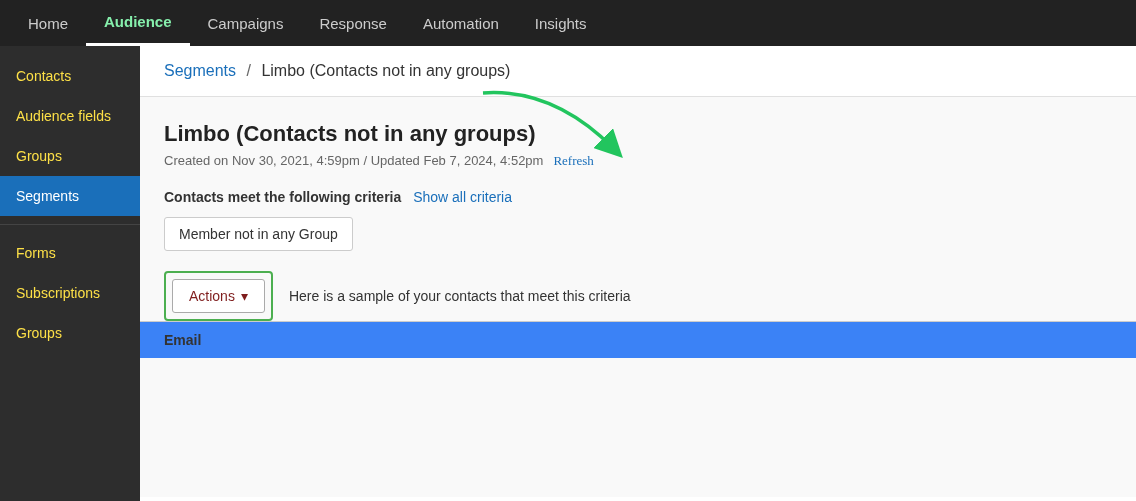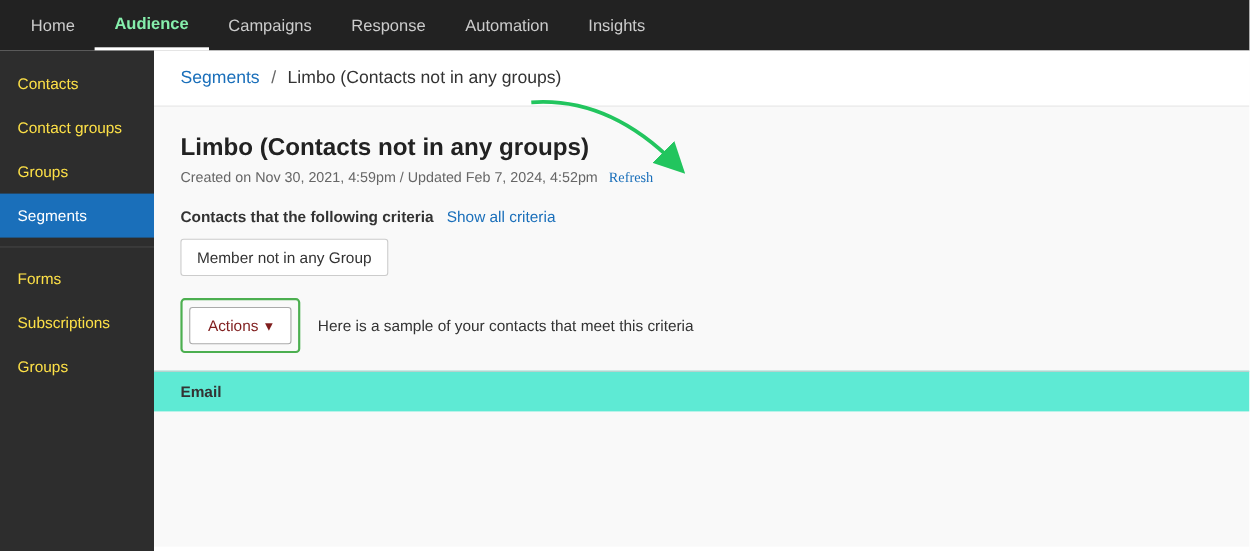--- a/index.html
+++ b/index.html
@@ -169,24 +169,24 @@
     }
 
     .sample-text {
       font-size: 14px;
       color: #333;
     }
 
     
     .table-header-row {
       display: flex;
-      background: #5eead4;
+      background: #3b82f6;
       border-top: 1px solid #ccc;
       padding: 10px 24px;
-      margin: 16px -24px -24px -24px;
+      margin: 0 -24px -24px -24px;
     }
     .col-header {
       font-size: 14px;
       font-weight: bold;
       color: #333;
       min-width: 200px;
     }
 
     
     .svg-arrow-container {
@@ -204,21 +204,21 @@
   <div class="top-nav-item">Campaigns</div>
   <div class="top-nav-item">Response</div>
   <div class="top-nav-item">Automation</div>
   <div class="top-nav-item">Insights</div>
 </nav>
 
 <div class="layout">
 
   <aside class="sidebar">
     <div class="sidebar-item">Contacts</div>
-    <div class="sidebar-item">Contact groups</div>
+    <div class="sidebar-item">Audience fields</div>
     <div class="sidebar-item">Groups</div>
     <div class="sidebar-item active">Segments</div>
     <div class="sidebar-divider"></div>
     <div class="sidebar-item">Forms</div>
     <div class="sidebar-item">Subscriptions</div>
     <div class="sidebar-item">Groups</div>
   </aside>
 
   <main class="main">
 
@@ -246,21 +246,21 @@
                 <path d="M0,0 L8,4 L0,8 Z" fill="#22c55e"></path>
               </marker>
             </defs>
             <path d="M10,10 Q80,5 140,65" stroke="#22c55e" stroke-width="3.5" fill="none" marker-end="url(#arrowhead)"></path>
           </svg>
         </div>
       </div>
 
       
       <div style="margin-bottom: 12px;">
-        <span class="criteria-label">Contacts that the following criteria</span>
+        <span class="criteria-label">Contacts meet the following criteria</span>
         <a class="show-all-link">Show all criteria</a>
       </div>
 
       <div class="criteria-tag">Member not in any Group</div>
 
       
       <div class="actions-area">
         <div class="actions-btn-wrapper">
           <button class="actions-btn">
             <span>Actions</span>

